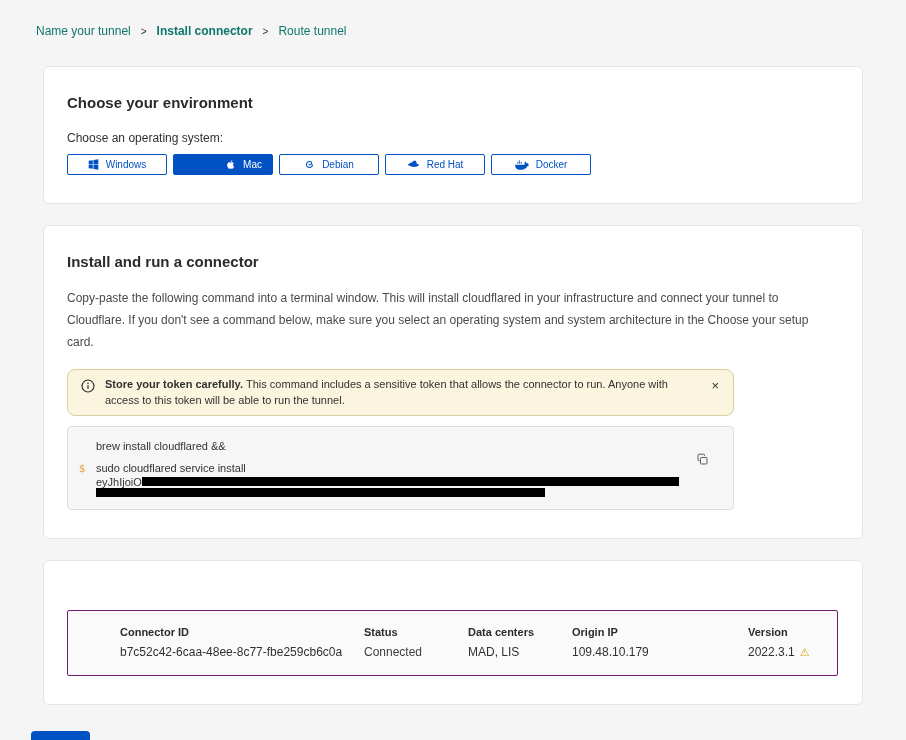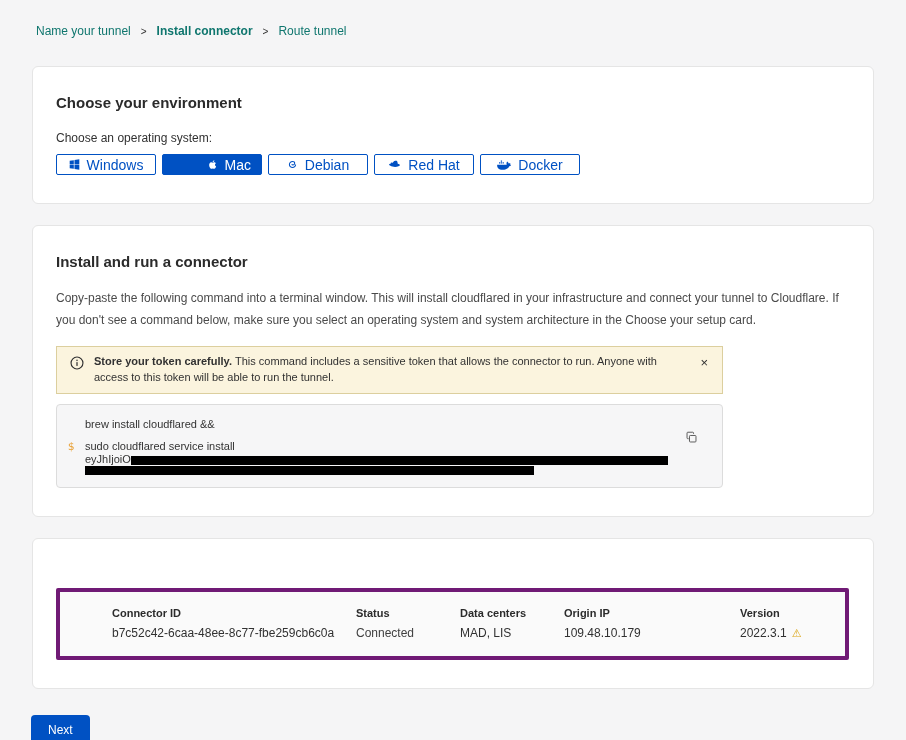--- a/index.html
+++ b/index.html
@@ -15,46 +15,46 @@
   .breadcrumb { display:flex; align-items:center; gap:10px; padding:24px 0 0 36px; font-size:12px; }
   .crumb { cursor:pointer; color:#0f766e; }
   .crumb.active { font-weight:bold; }
   .sep { font-size:10px; color:#313131; }
 
   
   .card {
     background:#fff;
     border:1px solid #e5e5e5;
     border-radius:6px;
-    margin:0 32px;
+    margin:0 43px;
     padding:27px 24px 28px 23px;
   }
   #env-card { margin-top:28px; }
   #install-card, #connectors-card { margin-top:21px; }
   .card-title { font-size:15px; font-weight:bold; color:#2b2b2b; }
 
   
   .os-label { font-size:12px; margin:20px 0 9px; }
   .os-row { display:flex; gap:6px; }
   .os-btn {
     display:inline-flex; align-items:center; justify-content:center; gap:7px;
     min-width:100px; height:21px; padding:0 10px;
     background:#fff; border:1px solid #0051c3; border-radius:2px;
-    color:#0051c3; font-size:14px; font-family:"Liberation Sans",sans-serif;
+    color:#0051c3; font-size:10px; font-family:"Liberation Sans",sans-serif;
     cursor:pointer;
   }
   .os-btn.selected { background:#0051c3; color:#fff;justify-content:flex-end; }
   .os-btn svg { display:block; }
 
   
   .description { margin-top:17px; font-size:12px; line-height:1.85; color:#4a4a4a; max-width:796px; }
   .warning-banner {
     margin-top:15px; width:667px;
     display:flex; gap:10px; align-items:flex-start;
-    background:#fbf4de; border:1px solid #dccf9e; border-radius:0;
+    background:#fbf4de; border:1px solid #dccf9e; border-radius:8px;
     padding:7px 10px 7px 13px;
     font-size:11px; line-height:1.45;
   }
   .warning-icon { flex-shrink:0; margin-top:2px; }
   .warning-text { flex:1; }
   .warning-close {
     background:none; border:none; font-size:13px; line-height:1; color:#313131;
     cursor:pointer; padding:2px 4px; margin-left:6px;
   }
   .code-block {
@@ -62,32 +62,32 @@
     background:#f6f6f7; border:1px solid #dcdcdc; border-radius:4px;
     display:flex; padding:13px 44px 12px 0;
   }
   .code-gutter {
     width:28px; flex-shrink:0; display:flex; align-items:center; justify-content:center;
     color:#e9a33b; font-family:"DejaVu Sans Mono", monospace; font-size:11px;
   }
   .code-content { font-family:Liberation Sans, sans-serif; font-size:11px; color:#333; }
   .code-line1 { margin-bottom:10px; }
   .code-line2 { margin-bottom:2px; }
-  .token-line { display:flex; align-items:flex-end; height:11px; }
+  .token-line { display:flex; align-items:center; height:11px; }
   .redact-bar-1 { height:9px; width:537px; background:#000; }
   .redact-bar-2 { height:9px; width:449px; background:#000; margin-top:1px; }
   .copy-btn {
     position:absolute; top:24px; right:22px;
     background:none; border:none; cursor:pointer; padding:2px;
   }
 
   
   .connectors-table {
     margin-top:22px; background:#fafafa;
-    border:4px solid #701a75; border-radius:2px;
+    border:1px solid #701a75; border-radius:2px;
   }
   .trow { display:grid; grid-template-columns:244px 104px 104px 176px 1fr; padding-left:52px; }
   .thead { padding-top:15px; font-size:11px; font-weight:bold; color:#2b2b2b; }
   .tbody { padding-top:7px; padding-bottom:16px; font-size:12px; }
   .status-connected { color:#404040; }
   .version-cell { display:flex; align-items:center; gap:5px; }
   .version-warning { color:#dba617; font-size:11px; }
 
   
   .next-btn {

